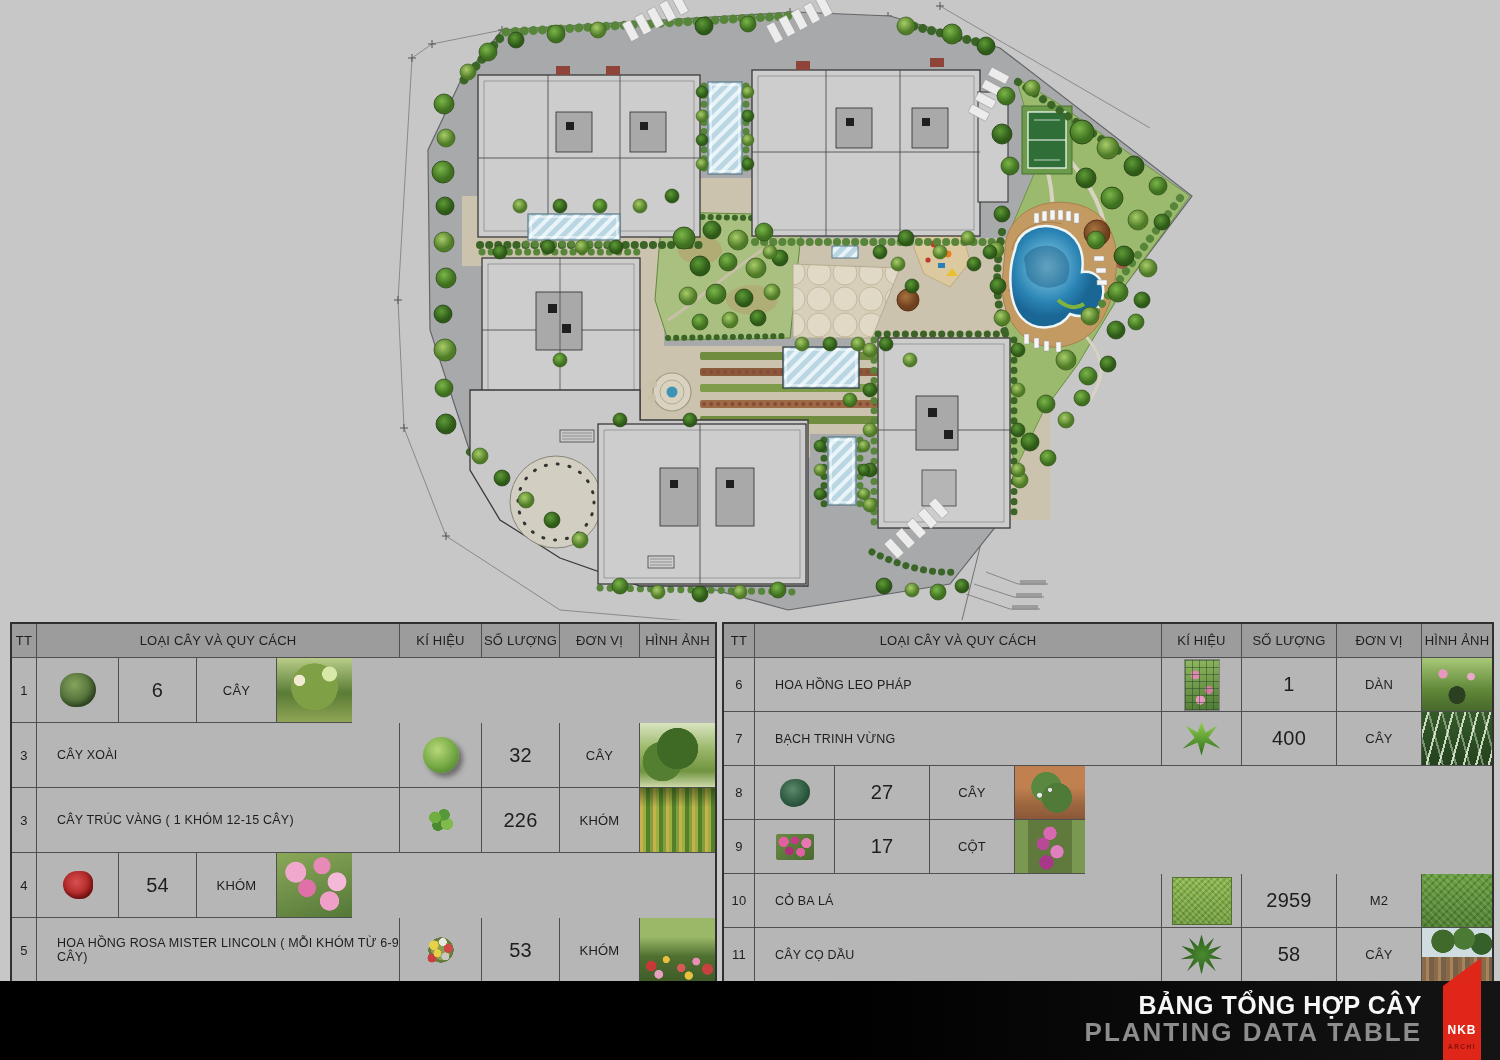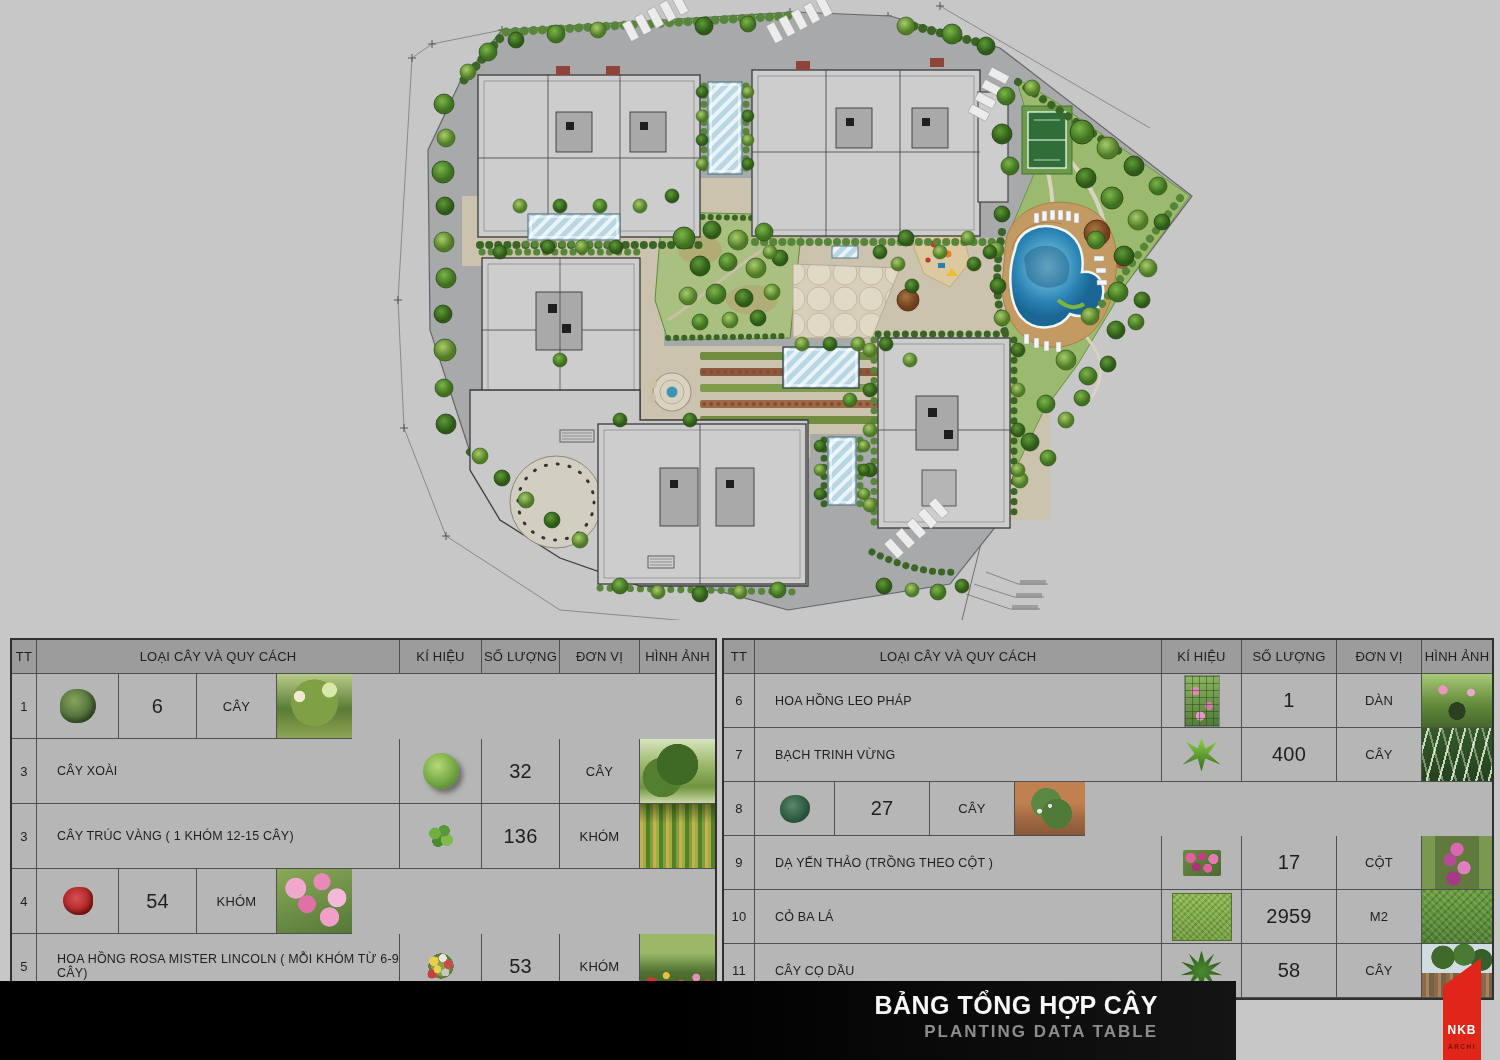--- a/index.html
+++ b/index.html
@@ -1,21 +1,21 @@
 <!DOCTYPE html>
 <html><head>
 <meta charset="utf-8">
 <style>
   html,body{margin:0;padding:0;}
   .sheet{position:relative;width:1500px;height:1060px;background:#c7c7c7;overflow:hidden;
          font-family:"Liberation Sans", sans-serif;color:#1e1e1e;}
   svg text{font-family:"Liberation Sans", sans-serif;}
 
   
-  .tbl{position:absolute;top:622px;border:2px solid #303030;background:#b6b6b6;margin-top:16px;}
+  .tbl{position:absolute;top:622px;border:2px solid #303030;background:#b6b6b6;}
   .tbl-l{left:10px;width:703px;}
   .tbl-r{left:722px;width:768px;}
   .tr{display:flex;}
   .td{box-sizing:border-box;border-right:1px solid #4f4f4f;border-bottom:1px solid #4f4f4f;
       display:flex;align-items:center;justify-content:center;overflow:hidden;
       font-size:13px;letter-spacing:.2px;}
   .td:last-child{border-right:none;}
   .th .td{background:#9c9c9c;font-size:13px;}
   .th{height:34px;}
   .tbl-l .tr{height:65px;}
@@ -138,25 +138,25 @@
     repeating-linear-gradient(-45deg,rgba(30,60,20,.25) 0 2px,transparent 2px 6px),
     linear-gradient(180deg,#6aa040,#4f8030);}
   .ph11{background:
     repeating-linear-gradient(90deg,#8a6a48 0 4px,#a8845c 4px 7px,#776046 7px 12px) 0 100%/100% 45% no-repeat,
     radial-gradient(circle at 30% 25%,#3f6a2c 0 18%,transparent 19%),
     radial-gradient(circle at 60% 20%,#4a7a34 0 18%,transparent 19%),
     radial-gradient(circle at 85% 30%,#35602a 0 15%,transparent 16%),
     linear-gradient(180deg,#cfdce0 0 55%,#9ab070 55%);}
 
   
-  .footer{position:absolute;left:0;top:981px;width:1236px;height:79px;
+  .footer{position:absolute;left:0;top:981px;width:1500px;height:79px;
     background:linear-gradient(90deg,#000 55%,#141414);}
   .titles{position:absolute;right:78px;top:10px;text-align:right;}
   .title-vi{font-size:25px;font-weight:800;color:#f7f7f7;letter-spacing:.5px;line-height:28px;}
-  .title-en{font-size:17px;font-weight:800;color:#8d8d8d;letter-spacing:2px;line-height:26px;}
+  .title-en{font-size:26px;font-weight:800;color:#8d8d8d;letter-spacing:2px;line-height:26px;}
   .logo{position:absolute;left:1441px;top:956px;}
 </style>
 </head>
 <body>
 
 <div class="sheet">
 
   <svg width="1500" height="620" viewBox="0 0 1500 620" style="position:absolute;left:0;top:0;">
     <defs>
       <radialGradient id="gt1" cx="40%" cy="35%">
@@ -652,21 +652,21 @@
       <div class="td c5 c-photo">
           <div class="photo ph2"></div>
         </div>
     </div>
     <div class="tr">
       <div class="td c0">3</div>
       <div class="td c1 c-name">CÂY TRÚC VÀNG ( 1 KHÓM 12-15 CÂY)</div>
       <div class="td c2">
           <span class="sym sym3"></span>
         </div>
-      <div class="td c3 c-qty">136</div>
+      <div class="td c3 c-qty">226</div>
       <div class="td c4">KHÓM</div>
       <div class="td c5 c-photo">
           <div class="photo ph3"></div>
         </div>
     </div>
     <div class="tr">
       <div class="td c0">4</div>
       <div class="td c2">
           <span class="sym sym4"></span>
         </div>
@@ -729,21 +729,20 @@
           <span class="sym sym8"></span>
         </div>
       <div class="td c3 c-qty">27</div>
       <div class="td c4">CÂY</div>
       <div class="td c5 c-photo">
           <div class="photo ph8"></div>
         </div>
     </div>
     <div class="tr">
       <div class="td c0">9</div>
-      <div class="td c1 c-name">DẠ YẾN THẢO (TRỒNG THEO CỘT )</div>
       <div class="td c2">
           <span class="sym sym9"></span>
         </div>
       <div class="td c3 c-qty">17</div>
       <div class="td c4">CỘT</div>
       <div class="td c5 c-photo">
           <div class="photo ph9"></div>
         </div>
     </div>
     <div class="tr">

